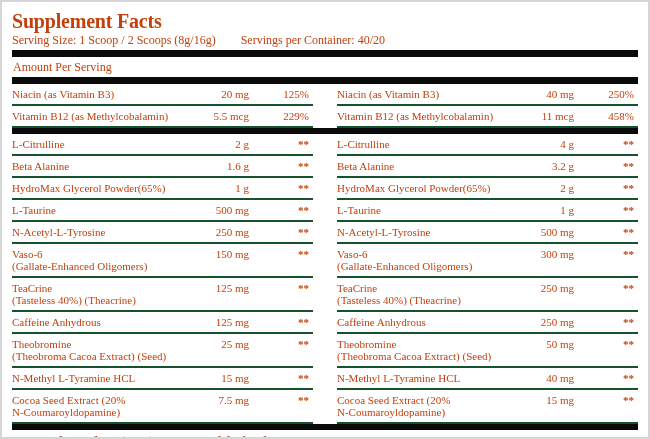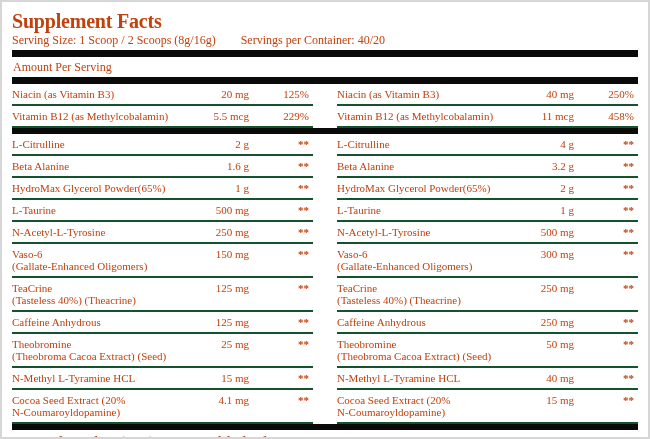--- a/index.html
+++ b/index.html
@@ -269,21 +269,21 @@
       <div class="dv">**</div>
     </div>
   </div>
 
   <div class="row">
     <div class="half">
       <div class="nm">
         <div>Cocoa Seed Extract (20%</div>
         <div class="sub">N-Coumaroyldopamine)</div>
       </div>
-      <div class="amt">4.1 mg</div>
+      <div class="amt">7.5 mg</div>
       <div class="dv">**</div>
     </div>
     <div class="half">
       <div class="nm">
         <div>Cocoa Seed Extract (20%</div>
         <div class="sub">N-Coumaroyldopamine)</div>
       </div>
       <div class="amt">15 mg</div>
       <div class="dv">**</div>
     </div>

